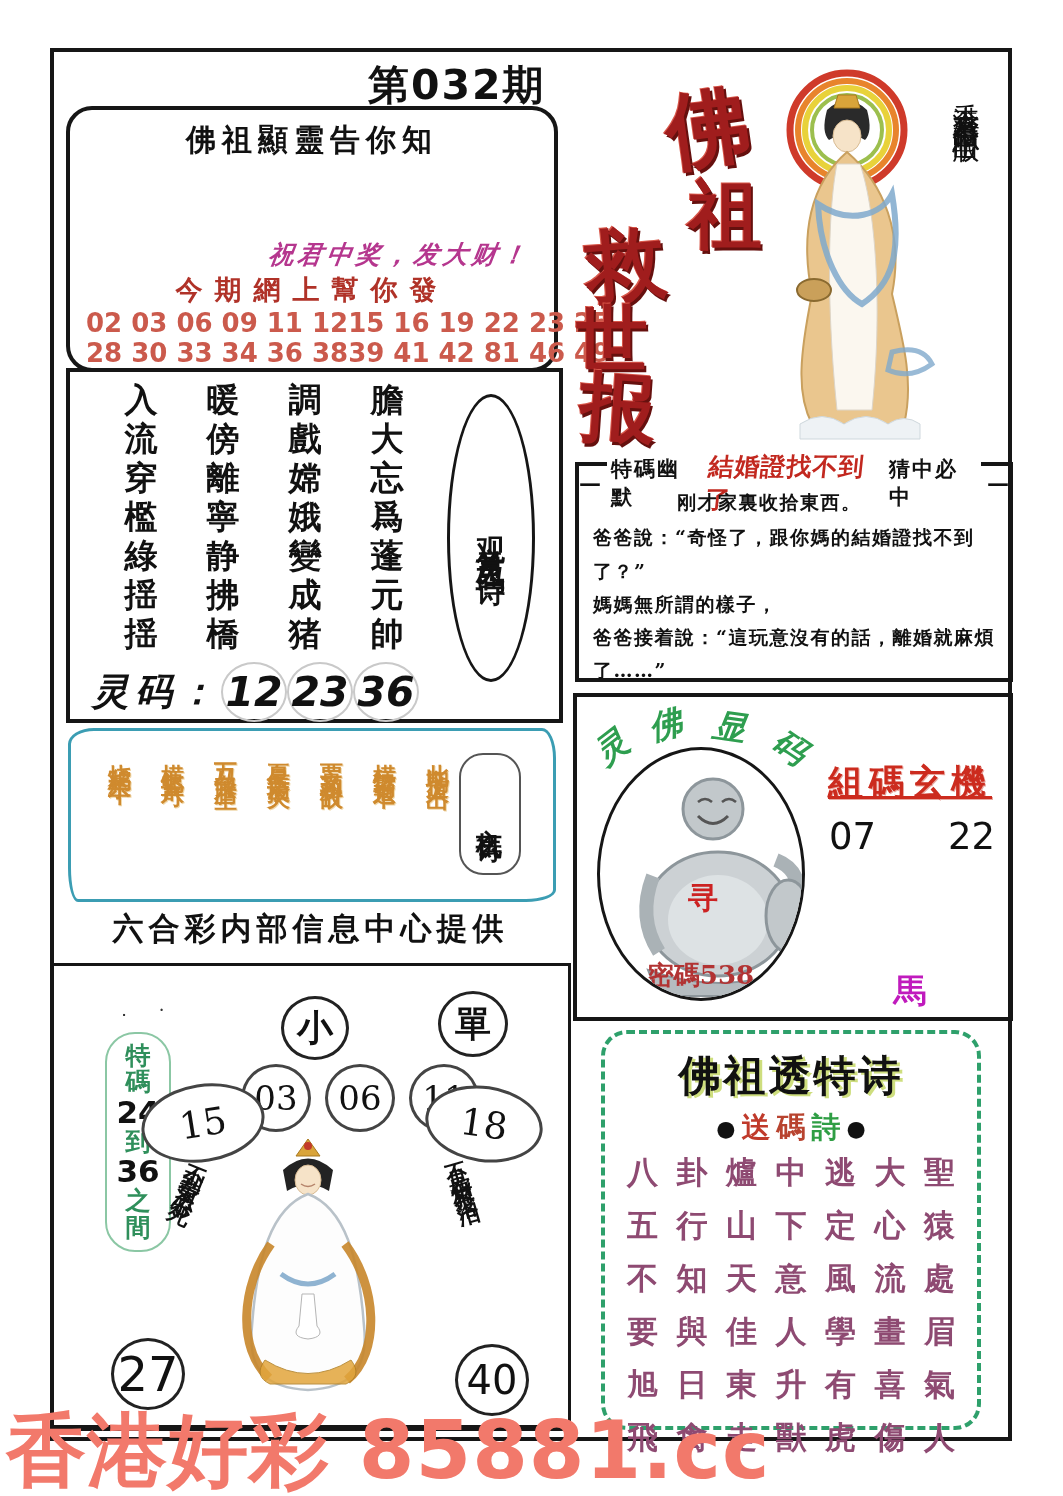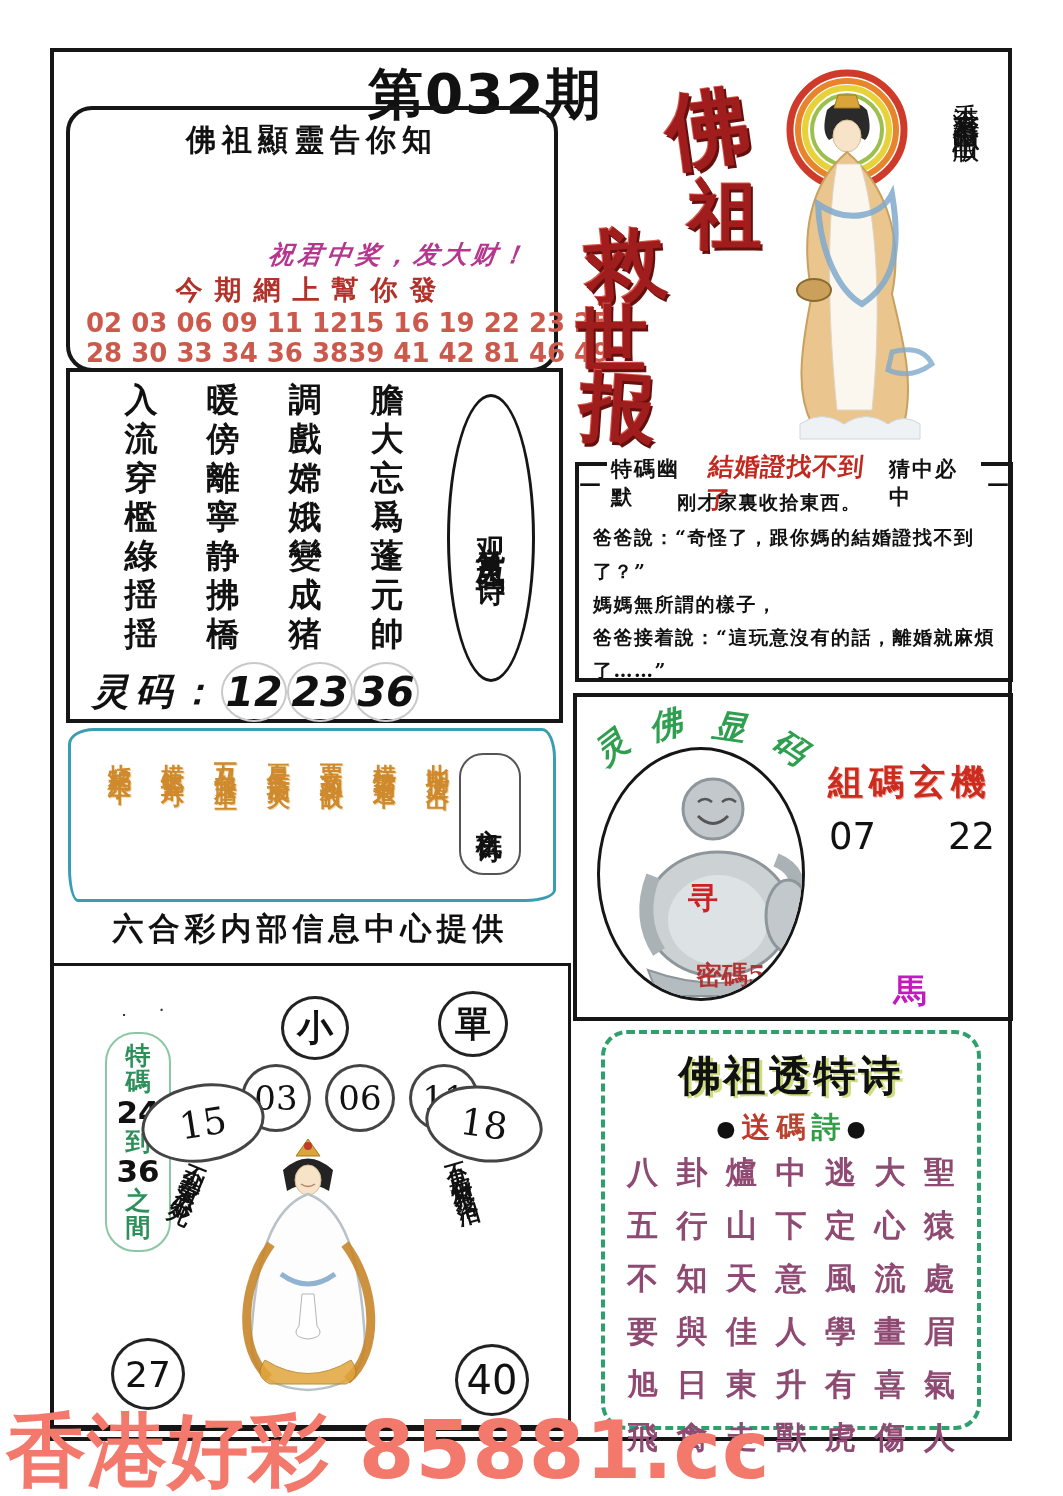--- a/index.html
+++ b/index.html
@@ -8,21 +8,21 @@
   .abs{position:absolute;}
   .b{font-weight:bold;}
   .sans{font-family:"DejaVu Sans","Liberation Sans",sans-serif;}
   .vert{writing-mode:vertical-rl;text-orientation:upright;}
 
   
   #frame{left:50px;top:48px;width:954px;height:1385px;border:4px solid #161616;}
   #diagram-bottom-line{left:50px;top:1425px;width:516px;height:0;border-top:3px solid #161616;}
 
   
-  #issue{left:368px;top:58px;font-size:55px;letter-spacing:2px;}
+  #issue{left:368px;top:58px;font-size:41px;letter-spacing:2px;}
 
   
   #notice{left:66px;top:106px;width:484px;height:258px;border:4px solid #161616;border-radius:26px;}
   #notice-title{left:0;top:10px;width:100%;text-align:center;font-size:30px;letter-spacing:6px;}
   #notice-body{left:14px;top:48px;width:456px;font-size:16.5px;line-height:1.58;font-weight:600;text-align:justify;}
   #notice-wish{left:0;top:128px;width:460px;text-align:right;font-size:25px;color:#b5368e;
                font-style:italic;transform:skewX(-8deg);letter-spacing:4px;}
   #notice-sub{left:0;top:162px;width:100%;text-align:center;font-size:27px;color:#b03228;letter-spacing:12px;}
   .numrow{left:16px;width:456px;display:flex;justify-content:space-between;color:#cb5a4c;
           font-size:26px;font-weight:bold;font-family:"DejaVu Sans",sans-serif;}
@@ -70,21 +70,21 @@
   #topnums{left:188px;top:98px;display:flex;gap:14px;}
   #topnums span{width:64px;height:62px;border:3px solid #444;border-radius:50%;display:flex;
        align-items:center;justify-content:center;font-size:34px;}
   #oval15{left:88px;top:118px;width:118px;height:72px;border:3px solid #444;border-radius:50%;
        font-size:37px;transform:rotate(-9deg);}
   #oval18{left:372px;top:120px;width:112px;height:70px;border:3px solid #444;border-radius:50%;
        font-size:37px;transform:rotate(8deg);}
   .phrase{writing-mode:vertical-rl;text-orientation:upright;font-size:22px;font-weight:bold;letter-spacing:7px;}
   #phrase-left{left:138px;top:185px;transform:rotate(22deg);transform-origin:top center;}
   #phrase-right{left:382px;top:180px;transform:rotate(-16deg);transform-origin:top center;}
-  #c27{left:58px;top:372px;width:68px;height:66px;font-size:36px;font-family:"DejaVu Sans",sans-serif;}
+  #c27{left:58px;top:372px;width:68px;height:66px;font-size:48px;font-family:"DejaVu Sans",sans-serif;}
   #c40{left:402px;top:378px;width:68px;height:66px;font-size:40px;font-family:"DejaVu Sans",sans-serif;}
   #guanyin-seated{left:160px;top:160px;}
 
   
   #footer{left:6px;top:1398px;font-size:80px;font-weight:bold;color:#f2796b;letter-spacing:1px;
       font-family:"DejaVu Sans","Liberation Sans",sans-serif;z-index:9;}
 
   
   #masthead-title .mh{position:absolute;color:#a01d1d;font-weight:bold;
       text-shadow:2px 3px 0 #66100e,-1px -1px 0 #d8574a;}
@@ -109,23 +109,23 @@
   
   #buddha{left:573px;top:693px;width:432px;height:320px;border:4px solid #161616;}
   #buddha .glabel{position:absolute;color:#2e9e4f;font-weight:bold;font-size:33px;font-style:italic;}
   #buddha .glabel:nth-child(1){left:18px;top:28px;transform:rotate(-38deg);}
   #buddha .glabel:nth-child(2){left:72px;top:6px;transform:rotate(-14deg);}
   #buddha .glabel:nth-child(3){left:136px;top:8px;transform:rotate(8deg);}
   #buddha .glabel:nth-child(4){left:196px;top:28px;transform:rotate(34deg);}
   #buddha-oval{left:20px;top:50px;width:202px;height:248px;border:3px solid #161616;border-radius:50%;overflow:hidden;}
   #buddha-svg{left:18px;top:14px;}
   #belly-char{left:88px;top:128px;font-size:30px;font-weight:bold;color:#c22;z-index:3;}
-  #password{left:0;top:208px;width:100%;text-align:right;font-size:26px;font-weight:bold;color:#b23333;z-index:3;}
+  #password{left:0;top:208px;width:100%;text-align:center;font-size:26px;font-weight:bold;color:#b23333;z-index:3;}
   #group-title{left:238px;top:62px;width:190px;text-align:center;font-size:35px;font-weight:bold;
-      color:#cc2b1e;letter-spacing:6px;text-shadow:1px 1px 0 #e8a9a2;}
+      color:#cc2b1e;letter-spacing:6px;text-shadow:1px 1px 0 #e8a9a2;text-decoration:underline;}
   .gnrow{left:252px;width:166px;display:flex;justify-content:space-between;font-size:37px;
       font-family:"DejaVu Sans",sans-serif;}
   #gnrow1{top:118px;} #gnrow2{top:172px;}
   #kill-label{left:238px;top:230px;width:190px;text-align:center;font-size:33px;font-weight:bold;
       color:#e09b3c;letter-spacing:4px;text-shadow:1px 1px 0 #f3ddb5;}
   #kill-zodiac{left:238px;top:272px;width:190px;text-align:center;font-size:33px;font-weight:bold;color:#c01bbd;}
 
   
   #toute{left:601px;top:1030px;width:372px;height:392px;border:4px dashed #2ea06b;border-radius:26px;}
   #toute-title{left:0;top:14px;width:100%;text-align:center;font-size:42px;font-weight:bold;letter-spacing:3px;

